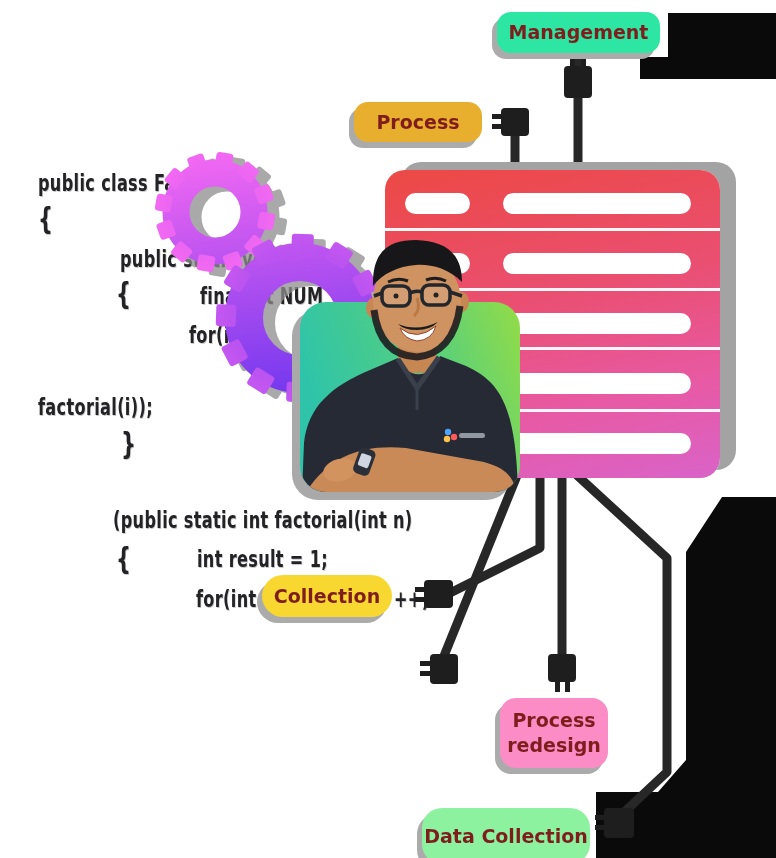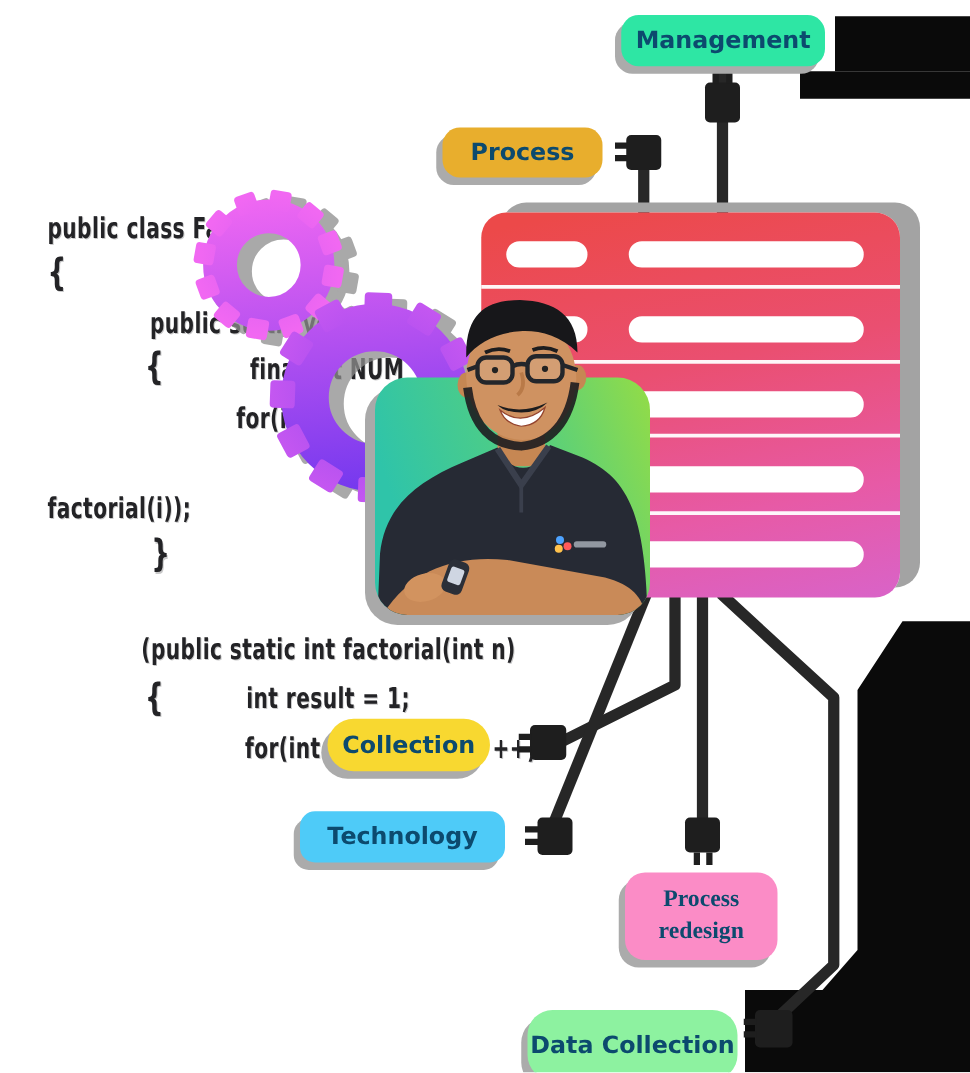--- a/index.html
+++ b/index.html
@@ -21,27 +21,27 @@
   #card{position:absolute;left:385px;top:170px;width:335px;height:308px;border-radius:20px;
         background:linear-gradient(168deg,#ec4949 4%,#ea4f71 42%,#e75aa6 75%,#d963c8 100%);
         box-shadow:16px -8px 0 #a3a3a3;}
   .sep{position:absolute;left:0;width:100%;height:3px;background:rgba(255,255,255,.95);}
   .pill{position:absolute;background:#ffffff;border-radius:11px;height:21px;}
   .pill.s{left:20px;width:65px;} .pill.l{left:118px;width:188px;}
   
   #photo{position:absolute;left:270px;top:238px;width:260px;height:264px;}
   
   .badge{position:absolute;display:flex;align-items:center;justify-content:center;
-         border-radius:14px;font-size:19px;font-weight:600;color:#0c4a6e;
+         border-radius:14px;font-size:19px;font-weight:600;color:#7f1d1d;
          box-shadow:-5px 6px 0 #ababab;text-align:center;line-height:1.3;}
   #b-management{left:497px;top:12px;width:163px;height:41px;}
   #b-planning{left:354px;top:102px;width:128px;height:40px;}
   #b-monitoring{left:262px;top:575px;width:130px;height:42px;border-radius:21px;}
   #b-technology{left:240px;top:649px;width:164px;height:41px;border-radius:12px;}
-  #b-process{left:500px;top:698px;width:122px;height:70px;border-radius:16px;padding:0 6px;box-sizing:border-box;font-family:Liberation Serif, serif;}
+  #b-process{left:500px;top:698px;width:108px;height:70px;border-radius:16px;padding:0 6px;box-sizing:border-box;}
   #b-data{left:422px;top:808px;width:168px;height:56px;border-radius:20px;}
 </style>
 </head>
 <body>
 
 <div id="stage">
 
   <div class="code c1">public class Fa</div>
   <div class="code brace c2">{</div>
   <div class="code c3">public static vo</div>
@@ -238,17 +238,16 @@
       <circle cx="166" cy="57" r="2.5" fill="#222"></circle>
       <path d="M147,60 Q151,72 144,78" stroke="#b97a48" stroke-width="3" fill="none"></path>
       <path d="M128,86 Q147,94 168,84 Q160,92 147,92 Q134,92 128,86 Z" fill="#1c1c1e"></path>
       <path d="M130,90 Q147,104 166,88 Q162,102 147,103 Q134,101 130,90 Z" fill="#ffffff" stroke="#94442e" stroke-width="1"></path>
     </g>
   </svg>
 
   <div class="badge" id="b-management" style="background: rgb(46, 230, 164);">Management</div>
   <div class="badge" id="b-planning" style="background: rgb(232, 174, 45);">Process</div>
   <div class="badge" id="b-monitoring" style="background: rgb(248, 216, 48);">Collection</div>
-  <div class="badge" id="b-technology" style="background: rgb(78, 203, 248);">Technology</div>
   <div class="badge" id="b-process" style="background: rgb(251, 140, 198);">Process redesign</div>
   <div class="badge" id="b-data" style="background: rgb(141, 242, 160);">Data Collection</div>
 
 </div>
 
 </body></html>

